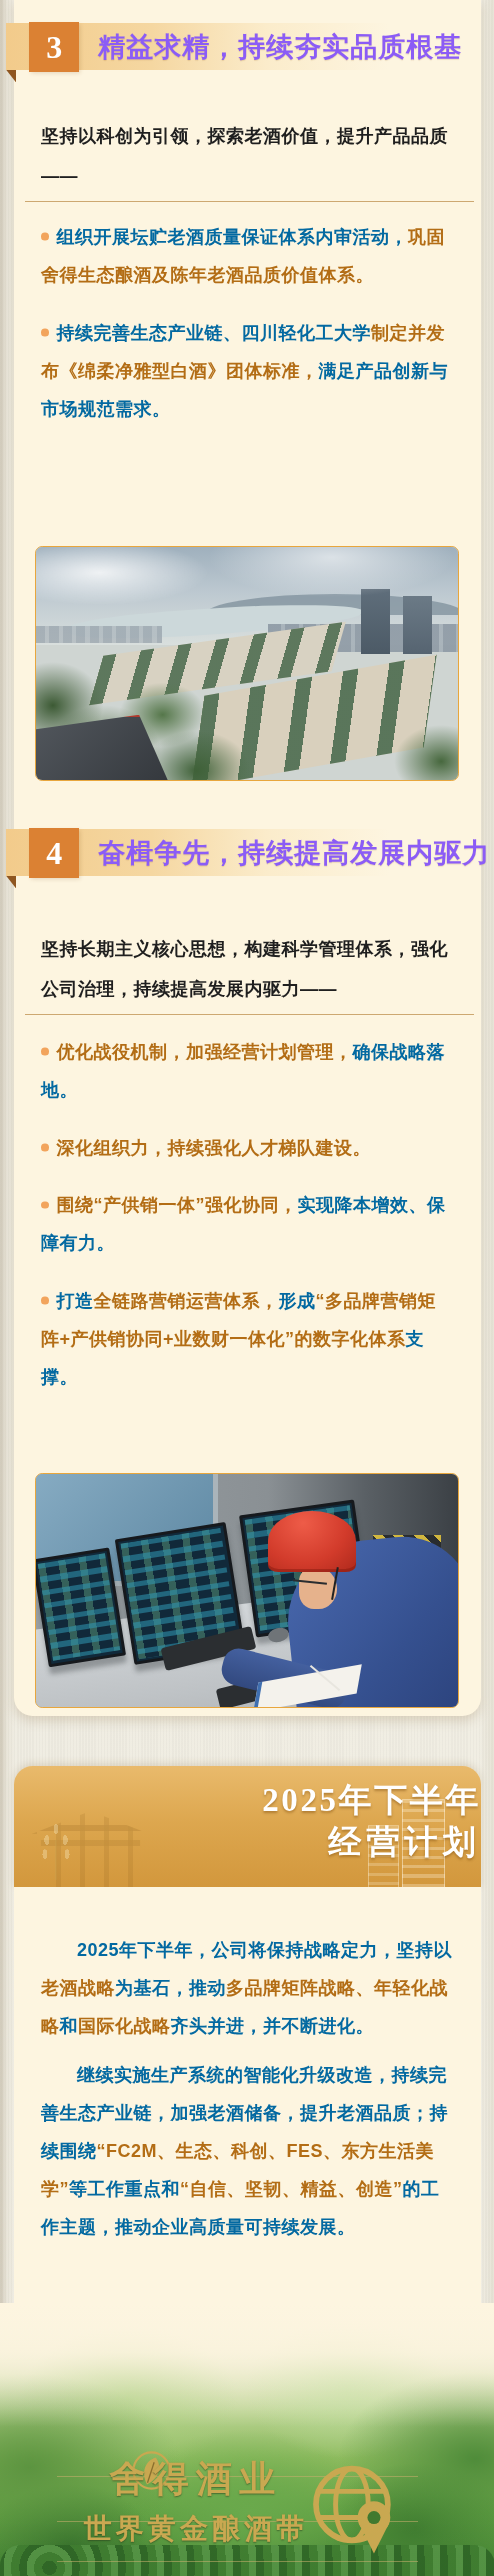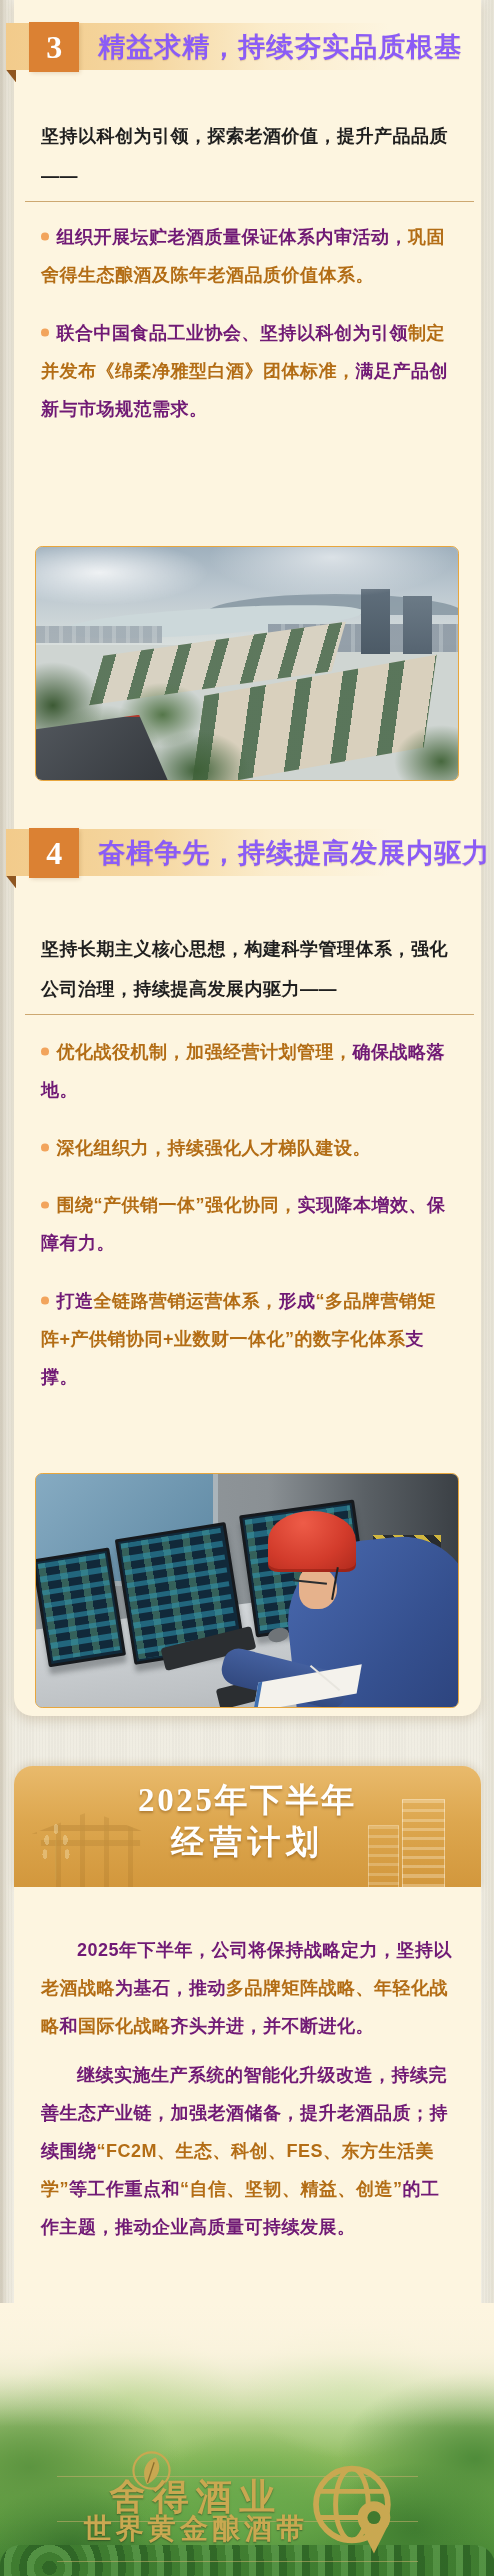--- a/index.html
+++ b/index.html
@@ -34,21 +34,21 @@
         font-size:27px;letter-spacing:1px;text-shadow:0 1px 1px rgba(150,90,20,.18);}
 
   
   .intro,.bullets,.para-block{position:absolute;left:27px;width:412px;}
   .intro{font-size:18px;line-height:40px;color:#1f1f1f;letter-spacing:0.5px;font-weight:bold;}
   .divider{position:absolute;left:10.8px;width:449px;height:0.5px;background:#c49a5d;opacity:.85;}
   .bullet{margin:0 0 19.6px 0;font-size:18px;line-height:38px;letter-spacing:0.5px;font-weight:bold;}
   .bullet:last-child{margin-bottom:0;}
   .dot{display:inline-block;width:7.7px;height:7.7px;border-radius:50%;background:#f2a45c;
        margin-right:7.7px;vertical-align:middle;transform:translateY(-1.5px);}
-  .seg-k{color:#701a75;} .seg-o{color:#b36d15;}
+  .seg-k{color:#0369a1;} .seg-o{color:#b36d15;}
   .para{margin:0;font-size:18px;line-height:38px;letter-spacing:0.5px;font-weight:bold;text-indent:2em;}
   .para + .para{margin-top:11.3px;}
 
   
   .photo{position:absolute;left:20.6px;width:422px;border:1.5px solid #e8a63c;border-radius:7.2px;
          overflow:hidden;background:#cfd5d2;}
   .photo1{top:546px;height:233px;}
   .p1-sky{position:absolute;left:0;top:0;width:100%;height:42%;
       background:linear-gradient(180deg,#9fb0bd 0%,#bcc8d0 45%,#d9dfdd 100%);}
   .p1-mist{position:absolute;left:0;top:0;width:100%;height:55%;
@@ -113,21 +113,21 @@
   .p2-glasses{position:absolute;right:31%;top:46%;width:8%;height:1.5px;background:#2a2d30;transform:rotate(6deg);}
   .p2-helmet{position:absolute;right:24%;top:16%;width:21%;height:26%;background:
       radial-gradient(90% 120% at 40% 20%,#ee5c48 0%,#d23b2b 55%,#a82619 100%);
       border-radius:50% 50% 12% 12%;box-shadow:inset 0 -3.1px 0 rgba(120,20,10,.4);}
   .p2-strap{position:absolute;right:29%;top:40%;width:1.5px;height:14%;background:#222;transform:rotate(10deg);}
   .p2-notebook{position:absolute;left:52%;bottom:2%;width:24%;height:12%;background:#f4f2ec;
       transform:rotate(-10deg) skewX(-20deg);border-left:4.1px solid #3f6fb0;}
   .p2-pen{position:absolute;left:64%;bottom:12%;width:9%;height:2.1px;background:#e8e6df;transform:rotate(40deg);}
 
   
-  .banner-line{position:relative;text-align:center;color:#ffffff;
+  .banner-line{position:relative;text-align:right;color:#ffffff;
       font-family:"Liberation Serif","DejaVu Serif",serif;font-weight:bold;
       text-shadow:0 2.1px 2.6px rgba(120,70,10,.45);letter-spacing:2.6px;}
   .banner-l1{margin-top:14.4px;font-size:33px;line-height:41px;}
   .banner-l2{font-size:33px;line-height:43px;letter-spacing:5.2px;font-family:Liberation Serif, serif;}
   .deco-pavilion{position:absolute;left:17.5px;bottom:0;width:118px;height:77px;opacity:.28;
       background:linear-gradient(180deg,rgba(140,95,30,0) 0 18%,rgba(140,95,30,.7) 18% 26%,rgba(140,95,30,0) 26% 38%,rgba(140,95,30,.55) 38% 46%,rgba(140,95,30,0) 46%),
                  repeating-linear-gradient(90deg,rgba(140,95,30,.55) 0 5.2px,rgba(140,95,30,0) 5.2px 24px);
       clip-path:polygon(50% 0,100% 30%,92% 30%,92% 100%,8% 100%,8% 30%,0 30%);}
   .deco-wheat{position:absolute;left:18.5px;bottom:8.2px;width:46px;height:57px;opacity:.4;
       background:radial-gradient(4.1px 8.2px at 50% 10%,#f6e3b2 0 60%,rgba(0,0,0,0) 61%),
@@ -155,21 +155,21 @@
       radial-gradient(124px 88px at 14% 56%,#35702b 0%,rgba(53,112,43,0) 70%);}
   .f-hedge{position:absolute;left:0;right:0;top:56%;height:13%;
       background:repeating-radial-gradient(circle at 10% 40%,#2f6626 0 7.2px,#3f7c30 7.2px 15.5px,#549244 15.5px 23px);
       border-radius:20.6px 20.6px 0 0;opacity:.95;}
   .f-fade{position:absolute;left:0;top:0;width:100%;height:124px;
       background:linear-gradient(180deg,#fdf5e0 0%,rgba(253,245,224,.85) 40%,rgba(253,245,224,0) 100%);}
   .f-rail{position:absolute;left:57px;width:361px;height:1px;background:rgba(200,175,110,.55);}
   .sign-brand,.sign-tagline,.sign-coords{position:absolute;left:0;width:392px;text-align:center;color:#c9a851;
       font-family:"Liberation Serif","DejaVu Serif",serif;font-weight:bold;
       text-shadow:0 1px 1.5px rgba(40,60,25,.55);}
-  .sign-brand{top:152px;font-size:36px;letter-spacing:7.2px;margin-top:18px;}
+  .sign-brand{top:152px;font-size:36px;letter-spacing:7.2px;}
   .sign-tagline{top:207px;font-size:28px;letter-spacing:4.1px;}
   .sign-coords{top:245px;font-size:23px;letter-spacing:3.1px;font-family:"Liberation Sans","DejaVu Sans",sans-serif;}
   .leaf-icon{position:absolute;left:130px;top:146px;width:43px;height:43px;}
   .globe-icon{position:absolute;left:307px;top:159px;width:98px;height:98px;}
 </style>
 </head>
 <body>
 
 <div class="page">
   <div class="edge"></div>
@@ -182,21 +182,21 @@
       <div class="ribbon-num">3</div>
       <div class="ribbon-title">精益求精，持续夯实品质根基</div>
     </div>
 
     <p class="intro" style="top:98px">坚持以科创为引领，探索老酒价值，提升产品品质——</p>
 
     <div class="divider" style="top:201px"></div>
 
     <div class="bullets" style="top:218px">
         <p class="bullet"><span class="dot"></span><span class="seg-k">组织开展坛贮老酒质量保证体系内审活动，</span><span class="seg-o">巩固舍得生态酿酒及陈年老酒品质价值体系。</span></p>
-        <p class="bullet"><span class="dot"></span><span class="seg-k">联合中国食品工业协会、坚持以科创为引领</span><span class="seg-o">制定并发布《绵柔净雅型白酒》团体标准，</span><span class="seg-k">满足产品创新与市场规范需求。</span></p>
+        <p class="bullet"><span class="dot"></span><span class="seg-k">持续完善生态产业链、四川轻化工大学</span><span class="seg-o">制定并发布《绵柔净雅型白酒》团体标准，</span><span class="seg-k">满足产品创新与市场规范需求。</span></p>
       </div>
 
     <div class="photo photo1">
       <div class="p1-sky"></div>
       <div class="p1-hills"></div>
       <div class="p1-river"></div>
       <div class="p1-city"></div>
       <div class="p1-city2"></div>
       <div class="p1-tower t1"></div>
       <div class="p1-tower t2"></div>

